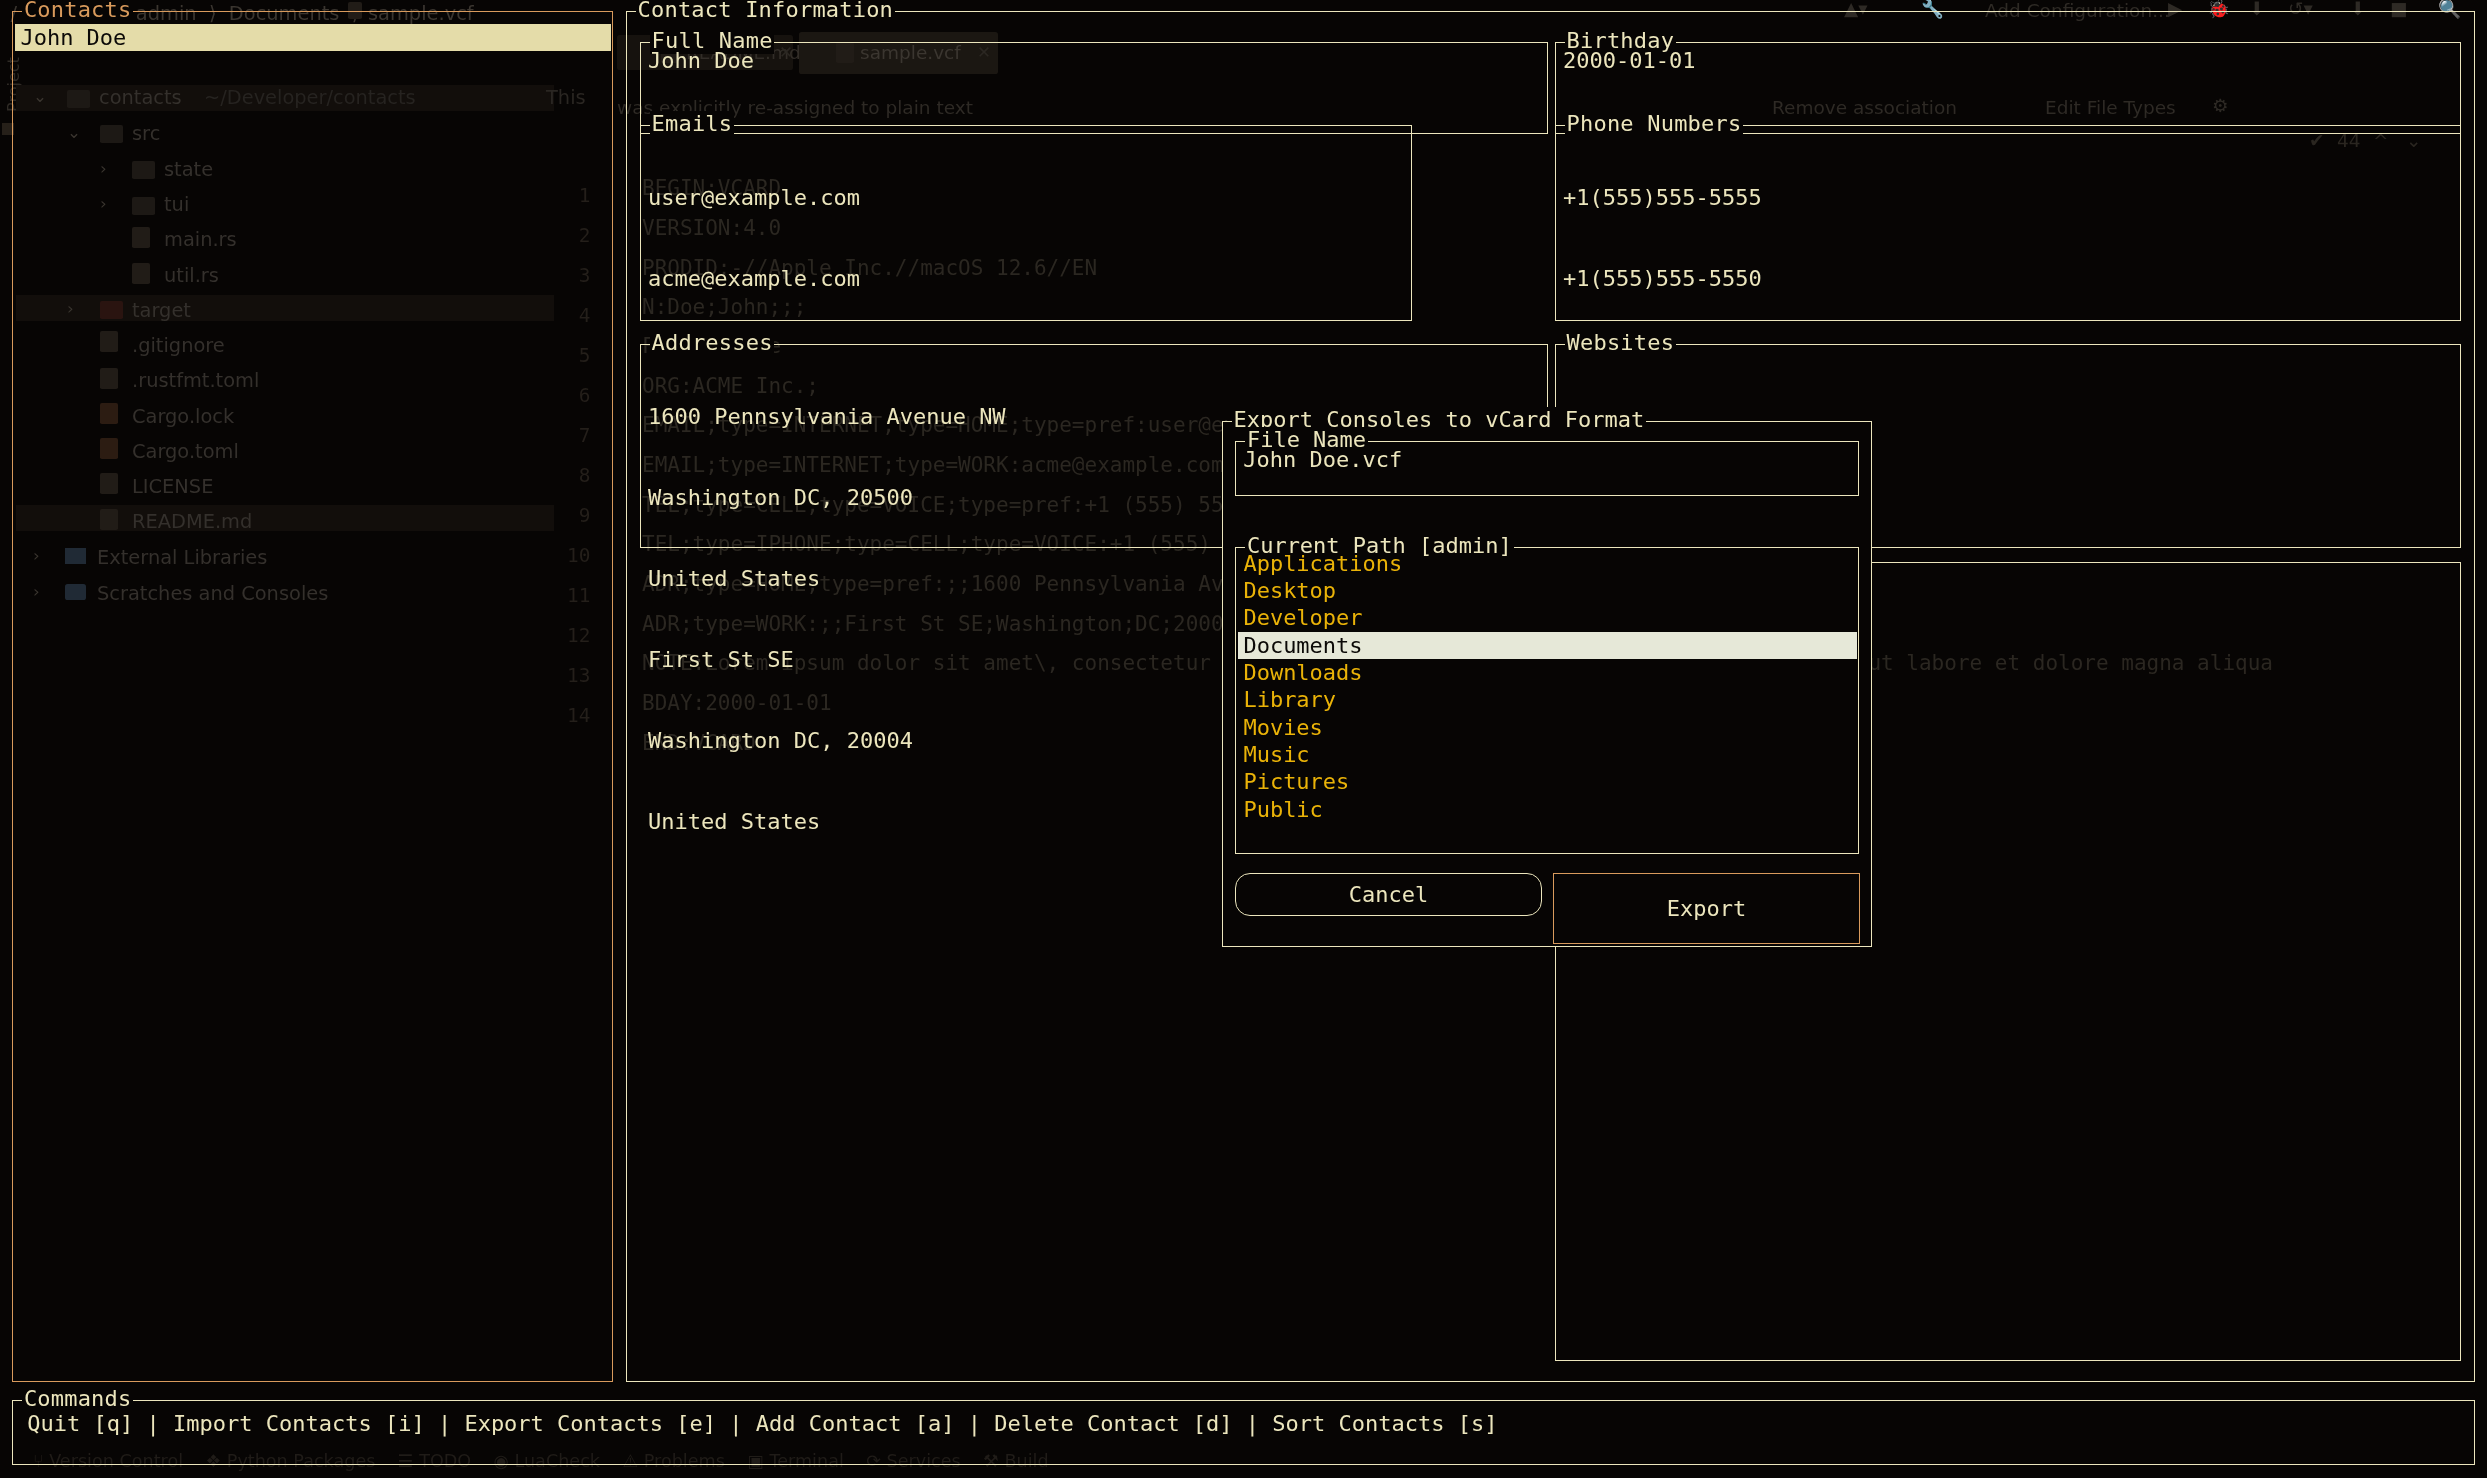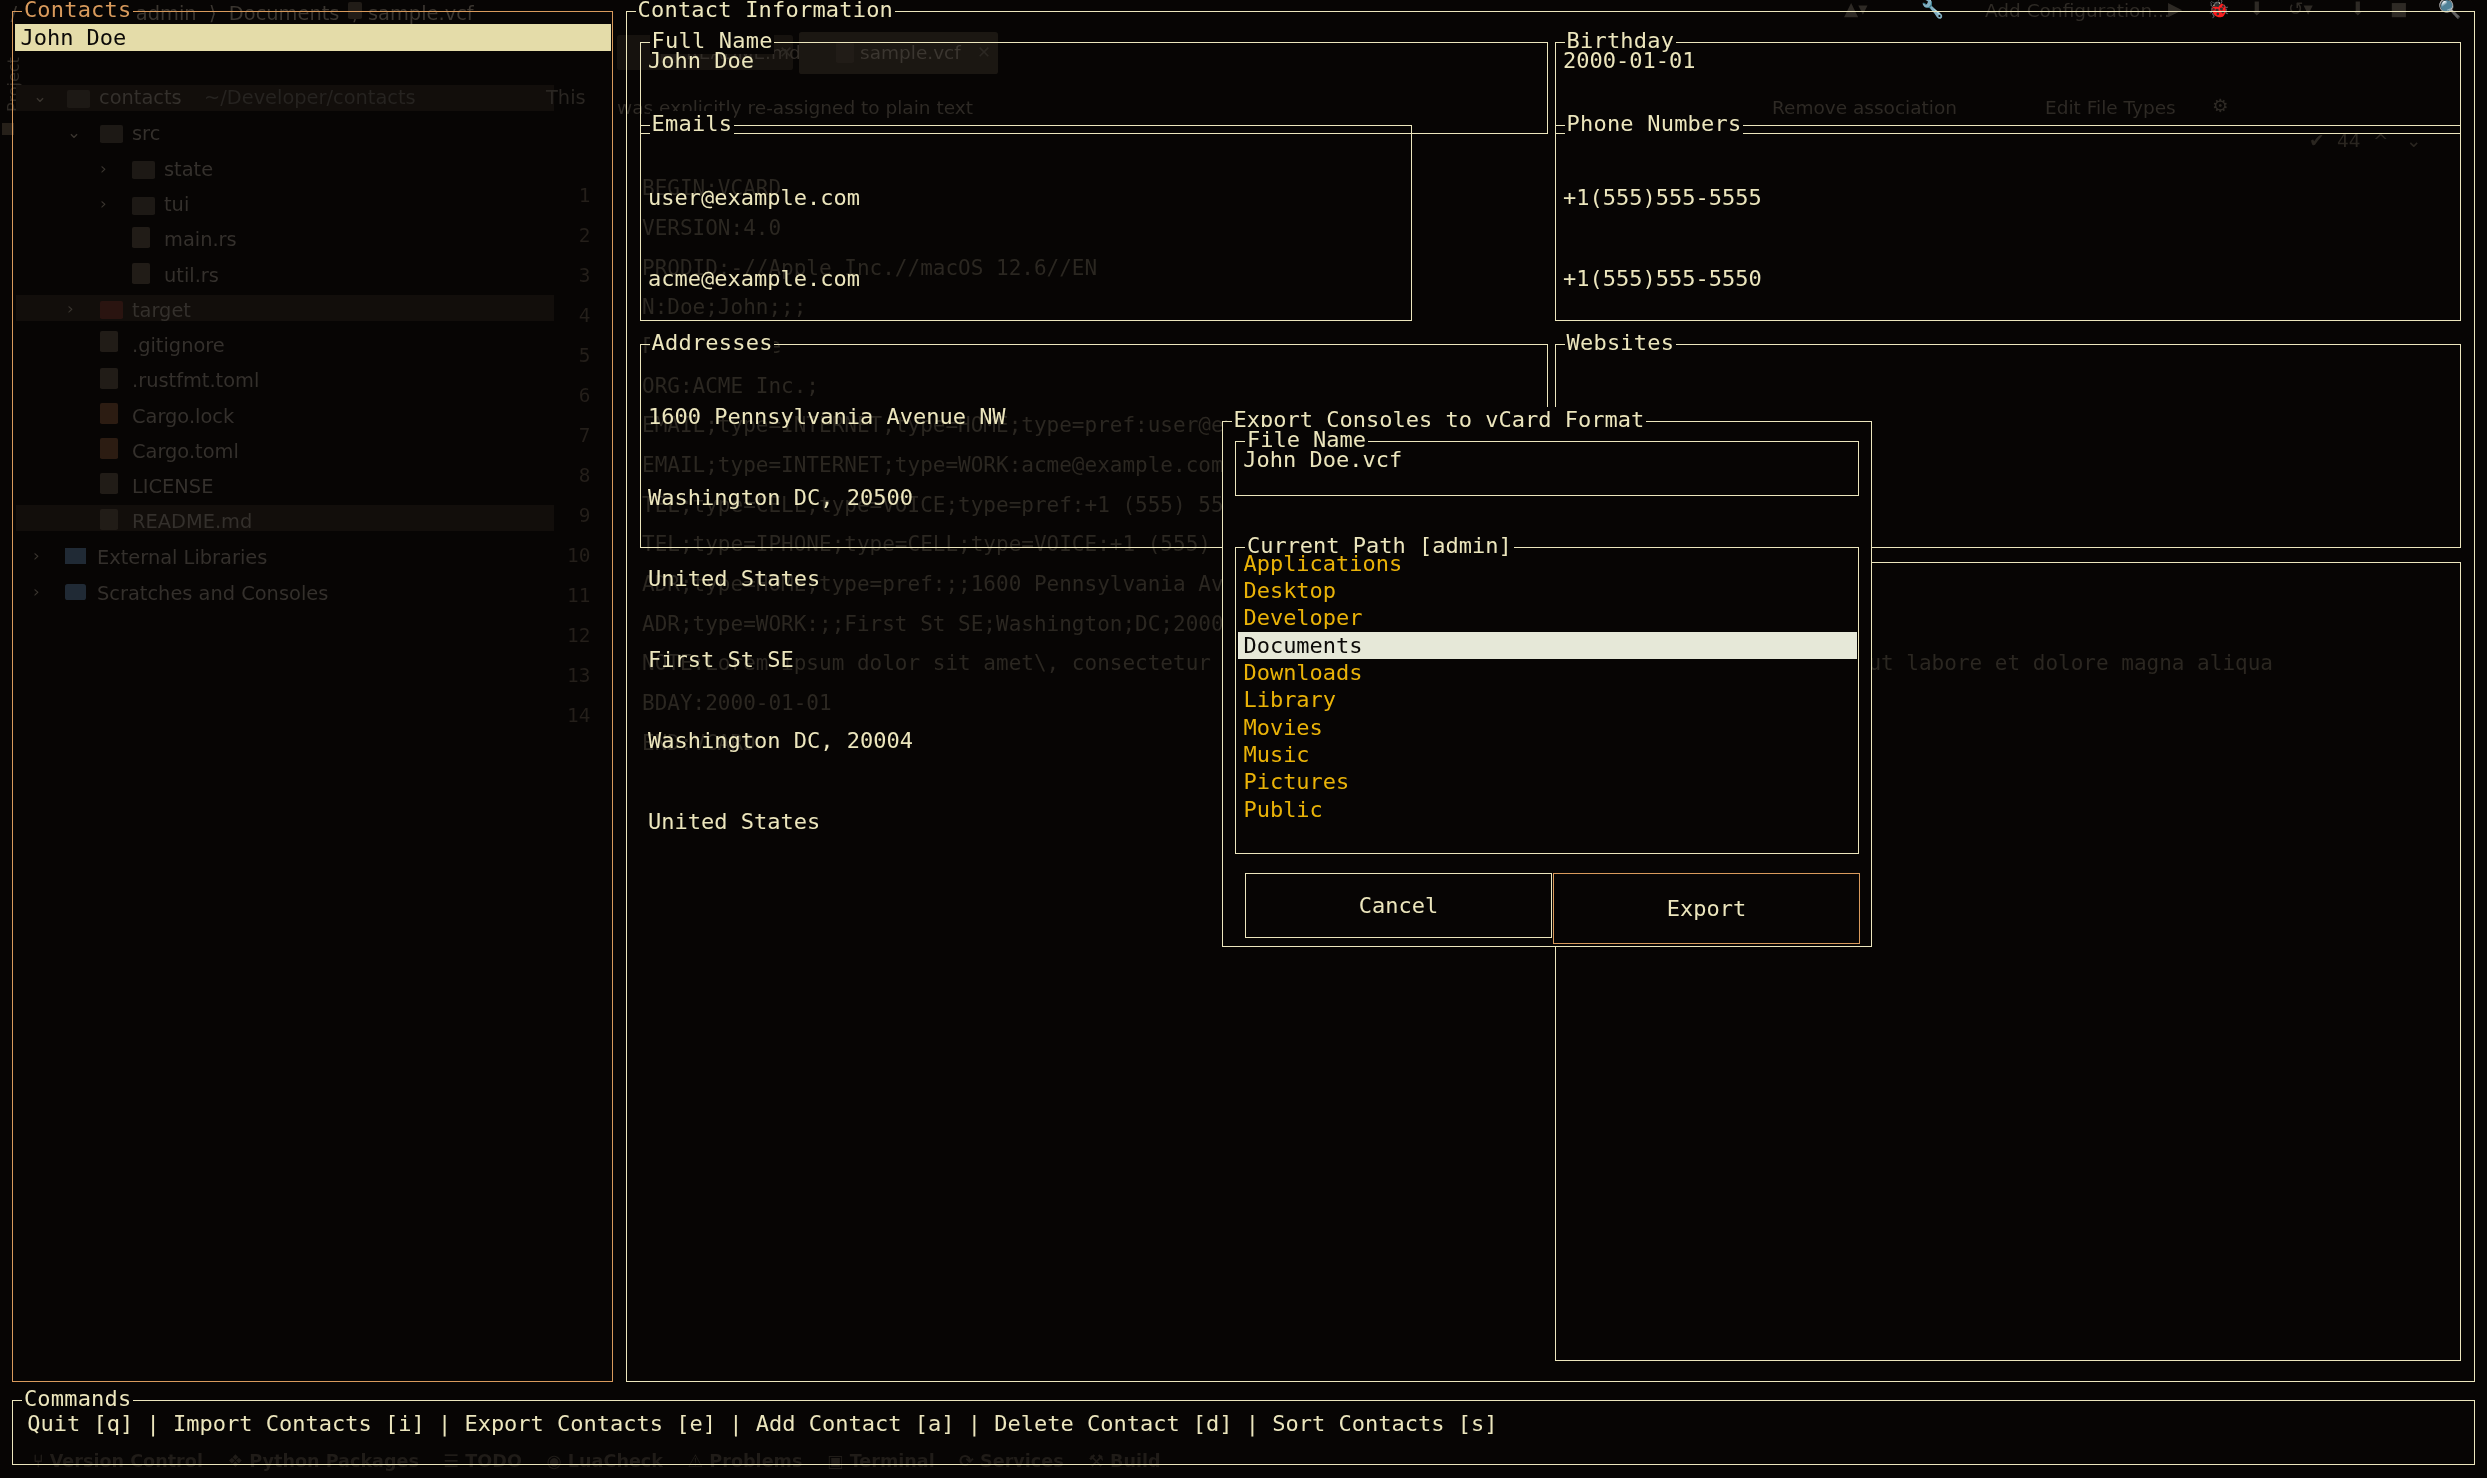--- a/index.html
+++ b/index.html
@@ -259,21 +259,21 @@
 6
 7
 8
 9
 10
 11
 12
 13
 14</div>
 
-    <div class="bg-text" style="left:33px; top:1451px; font-size:17.6px; color:#201c18;font-weight:bold;">⑂ Version Control    ❖ Python Packages    ☰ TODO    ◉ LuaCheck    ⚠ Problems    ▣ Terminal    ⟳ Services    ⚒ Build</div>
+    <div class="bg-text" style="left:33px; top:1451px; font-size:17.6px; color:#201c18;">⑂ Version Control    ❖ Python Packages    ☰ TODO    ◉ LuaCheck    ⚠ Problems    ▣ Terminal    ⟳ Services    ⚒ Build</div>
   </div>
 
   <div class="panel focus" id="contacts-panel" style="left:12.3px; top:10.6px; width:601px; height:1371px;">
     <div class="ptitle">Contacts</div>
     <div class="clist-row sel" style="top:12.3px;">John Doe</div>
   </div>
 
   <div class="panel" id="contact-info-panel" style="left:626px; top:10.6px; width:1849px; height:1371px;">
     <div class="ptitle">Contact Information</div>
   </div>
@@ -342,21 +342,21 @@
       <div class="dir-row" style="top:56px;">Developer</div>
       <div class="dir-row sel" style="top:84px;">Documents</div>
       <div class="dir-row" style="top:111px;">Downloads</div>
       <div class="dir-row" style="top:138px;">Library</div>
       <div class="dir-row" style="top:166px;">Movies</div>
       <div class="dir-row" style="top:220px;">Pictures</div>
       <div class="dir-row" style="top:193px;">Music</div>
       <div class="dir-row" style="top:248px;">Public</div>
     </div>
 
-    <div class="dbtn" style="left:22px; top:451px; width:307px; height:65px;">Cancel</div>
+    <div class="dbtn" style="left:12px; top:451px; width:307px; height:43px;border-radius:15px;">Cancel</div>
     <div class="dbtn focus" style="left:330px; top:451px; width:307px; height:71px;">Export</div>
   </div>
 
   <div class="panel" id="commands-panel" style="left:12.3px; top:1400px; width:2463px; height:65px;">
     <div class="ptitle">Commands</div>
     <div id="commands-text">Quit [q] | Import Contacts [i] | Export Contacts [e] | Add Contact [a] | Delete Contact [d] | Sort Contacts [s]</div>
   </div>
 
 </div>
 

